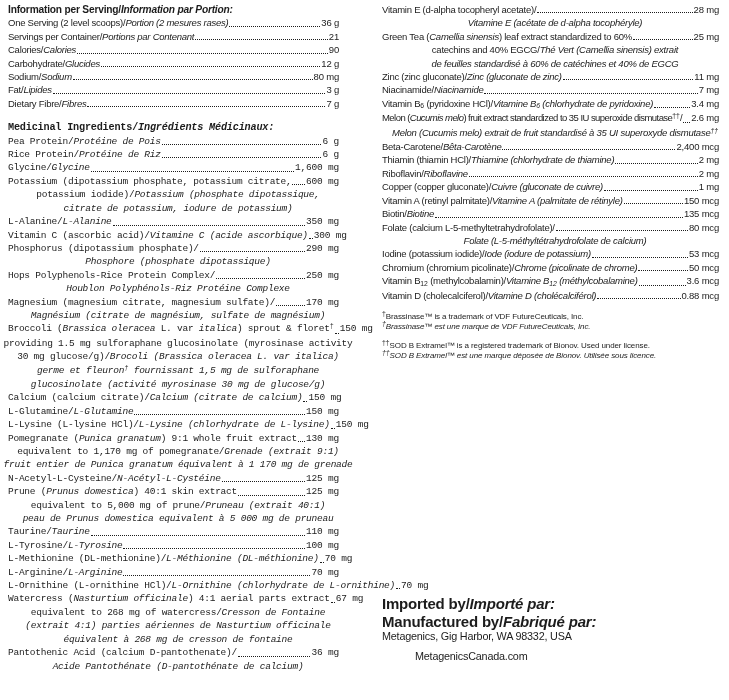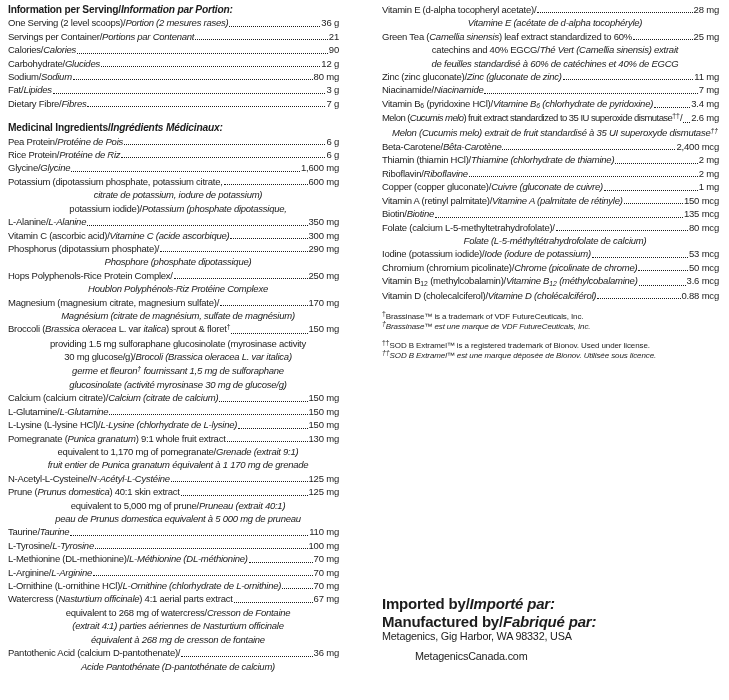--- a/index.html
+++ b/index.html
@@ -10,21 +10,21 @@
     overflow:hidden; position:relative;
   }
   .page { position:absolute; inset:0; }
   .col { position:absolute; top:3px; }
   .col-left  { left:8px;  width:331px; }
   .col-right { left:382px; width:337px; }
 
   .header {
     font-size:10.2px; line-height:13.4px; letter-spacing:-0.2px; white-space:nowrap;
   }
-  .section-medicinal { margin-top:11px; }
+  .section-medicinal { margin-top:11px;font-family:Liberation Mono, monospace; }
 
   .row {
     display:flex; align-items:baseline;
     font-size:9.5px; line-height:13.4px; letter-spacing:-0.25px; white-space:nowrap;
   }
   .row .txt { flex:0 0 auto; }
   .row .dots {
     flex:1 1 0; min-width:4px; align-self:flex-end;
     border-bottom:1.4px dotted var(--text); margin:0 1px 3px 1px;
   }
@@ -113,24 +113,24 @@
             <span class="txt"><span class="s-n">Glycine/</span><span class="s-i">Glycine</span></span>
             <span class="dots"></span>
             <span class="val">1,600 mg</span>
           </div>
           <div class="row">
             <span class="txt"><span class="s-n">Potassium (dipotassium phosphate, potassium citrate, </span></span>
             <span class="dots"></span>
             <span class="val">600 mg</span>
           </div>
           <div class="row cont">
+            <span class="txt"><span class="s-n">potassium iodide)/</span><span class="s-i">Potassium (phosphate dipotassique,</span></span>
+          </div>
+          <div class="row cont">
             <span class="txt"><span class="s-i">citrate de potassium, iodure de potassium)</span></span>
-          </div>
-          <div class="row cont">
-            <span class="txt"><span class="s-n">potassium iodide)/</span><span class="s-i">Potassium (phosphate dipotassique,</span></span>
           </div>
           <div class="row">
             <span class="txt"><span class="s-n">L-Alanine/</span><span class="s-i">L-Alanine</span></span>
             <span class="dots"></span>
             <span class="val">350 mg</span>
           </div>
           <div class="row">
             <span class="txt"><span class="s-n">Vitamin C (ascorbic acid)/</span><span class="s-i">Vitamine C (acide ascorbique)</span></span>
             <span class="dots"></span>
             <span class="val">300 mg</span>

